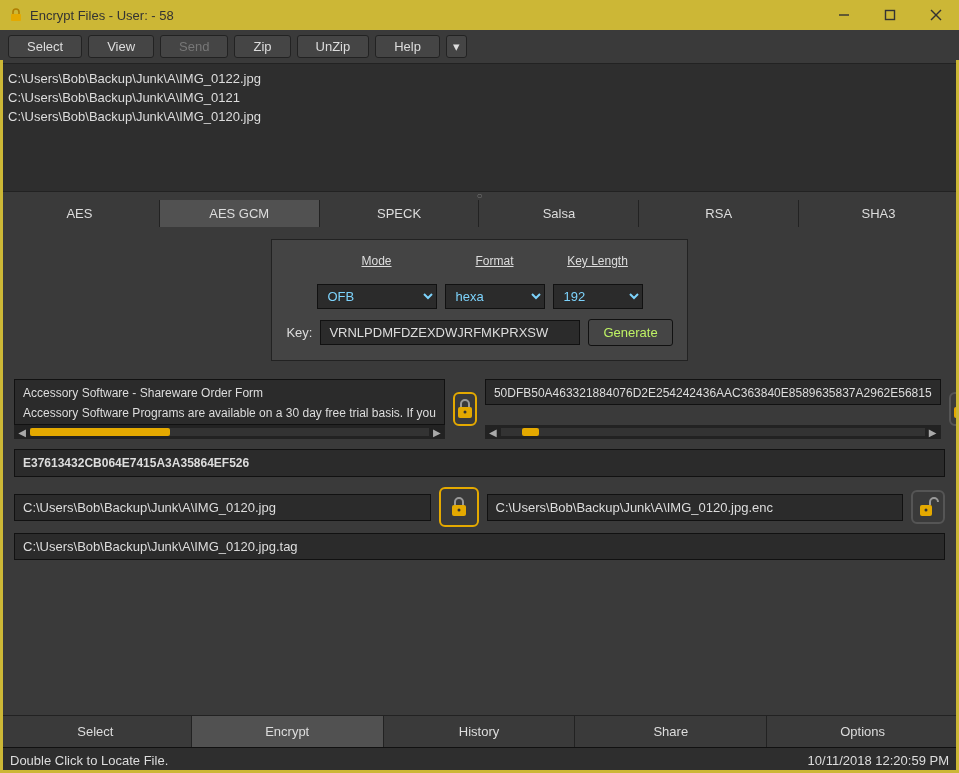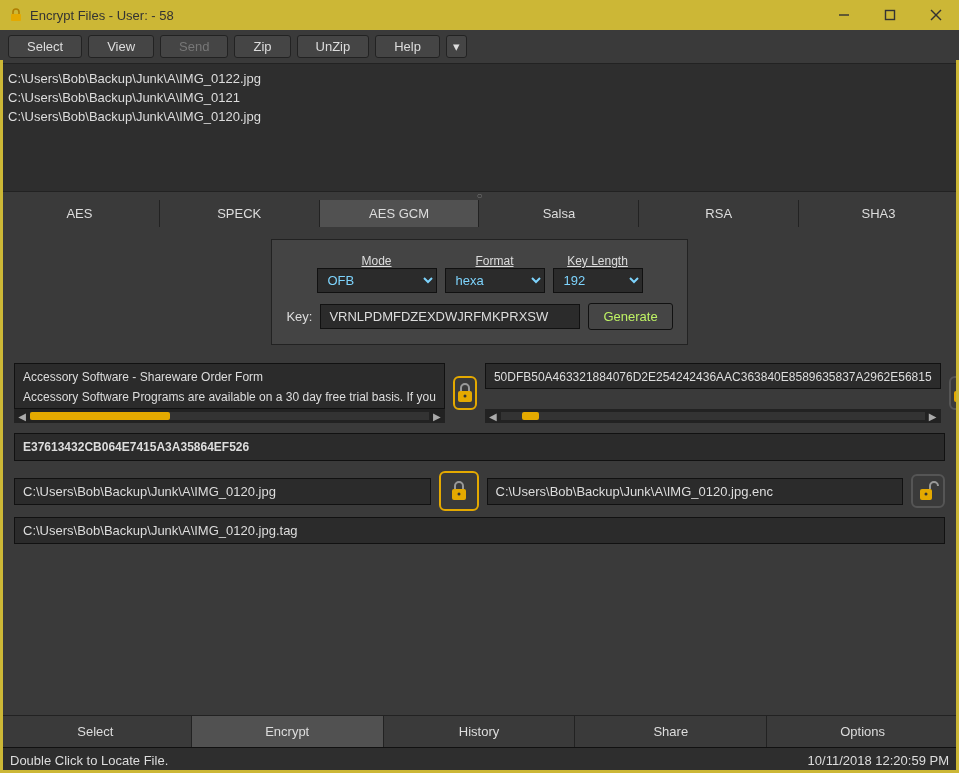--- a/index.html
+++ b/index.html
@@ -81,21 +81,21 @@
   padding: 8px;
 }
 .paramrow {
   display: flex;
   justify-content: center;
   gap: 8px;
   margin: 4px 0;
   align-items: center;
 }
 .paramcol { display:flex; flex-direction:column; align-items:center; }
-.paramlabel { text-decoration: underline; font-size:12px; margin-bottom:0; color:#ddd;}
+.paramlabel { text-decoration: underline; font-size:12px; margin-bottom:16px; color:#ddd;}
 select.sel {
   background: #2b2b2b;
   border: 1px solid #111;
   color: #7dd3fc;
   padding: 3px 6px;
   font-size: 13px;
 }
 .keyrow { display:flex; justify-content:center; gap:8px; align-items:center; margin-top:10px;}
 .keylabel { color:#ddd; font-size:13px;}
 .keyinput {
@@ -230,22 +230,22 @@
 
 <div class="filelist">
   <div>C:\Users\Bob\Backup\Junk\A\IMG_0122.jpg</div>
   <div>C:\Users\Bob\Backup\Junk\A\IMG_0121</div>
   <div>C:\Users\Bob\Backup\Junk\A\IMG_0120.jpg</div>
 </div>
 <div class="resize-grip">○</div>
 
 <div class="tabs">
   <div class="tab">AES</div>
+  <div class="tab active">AES GCM</div>
   <div class="tab">SPECK</div>
-  <div class="tab active">AES GCM</div>
   <div class="tab">Salsa</div>
   <div class="tab">RSA</div>
   <div class="tab">SHA3</div>
 </div>
 
 <div class="tabbody">
 
   <div class="paramcontainer">
   <div class="parambox">
     <div class="paramrow">

